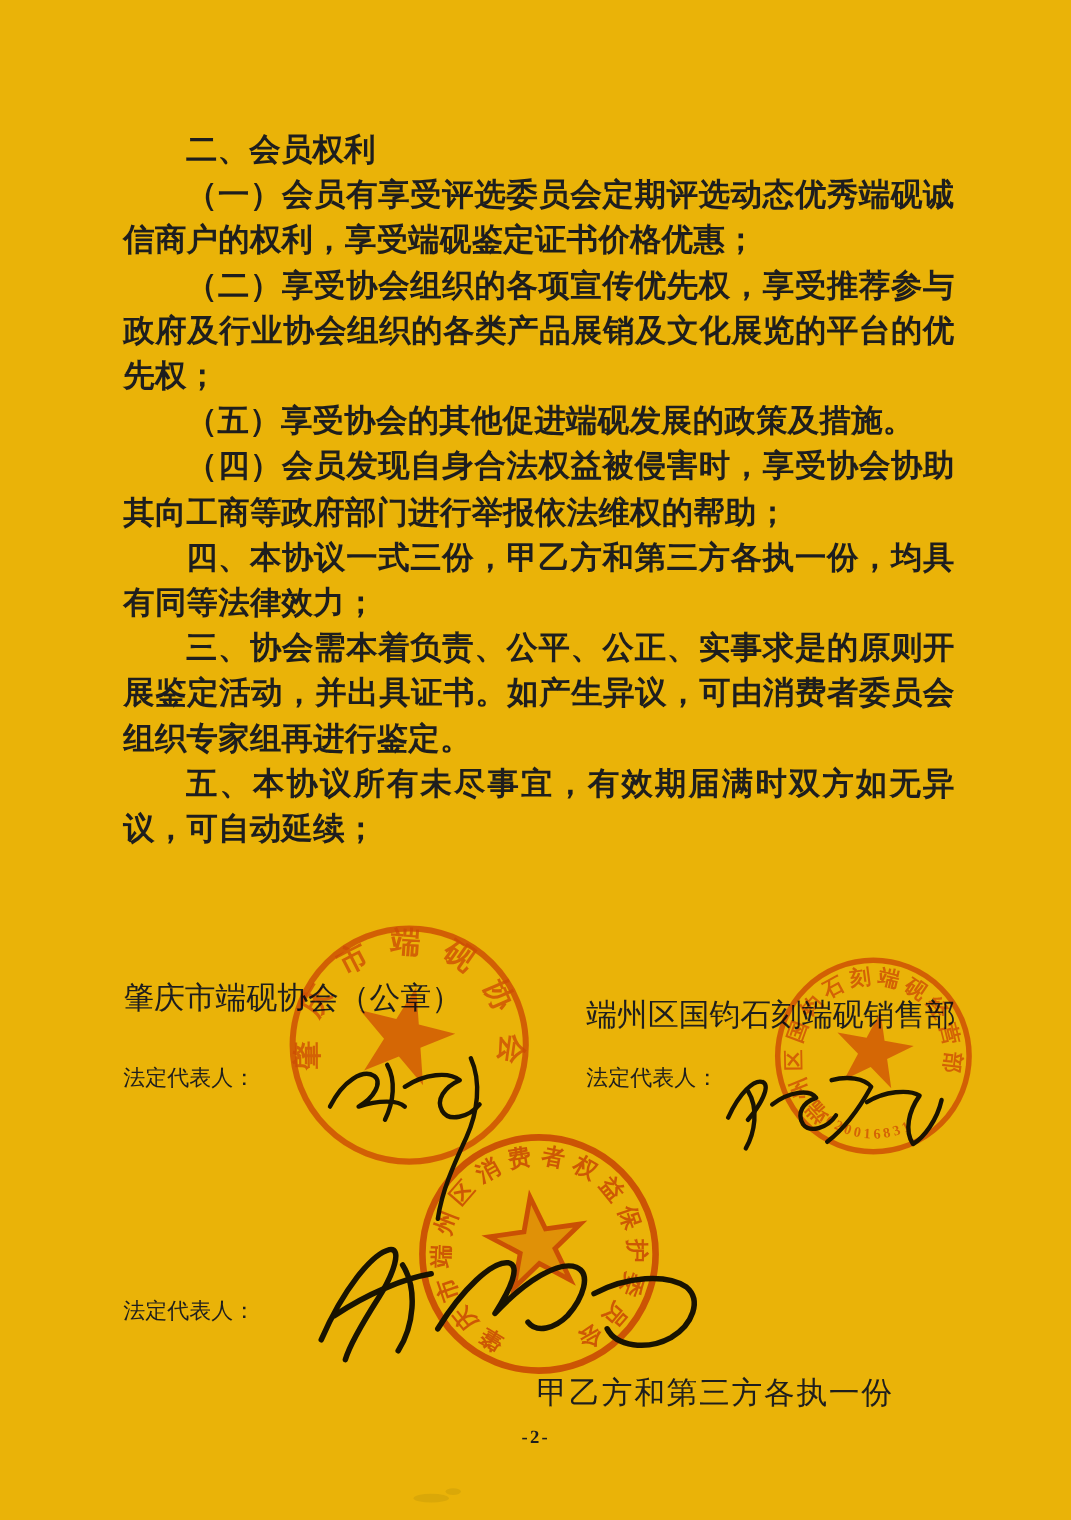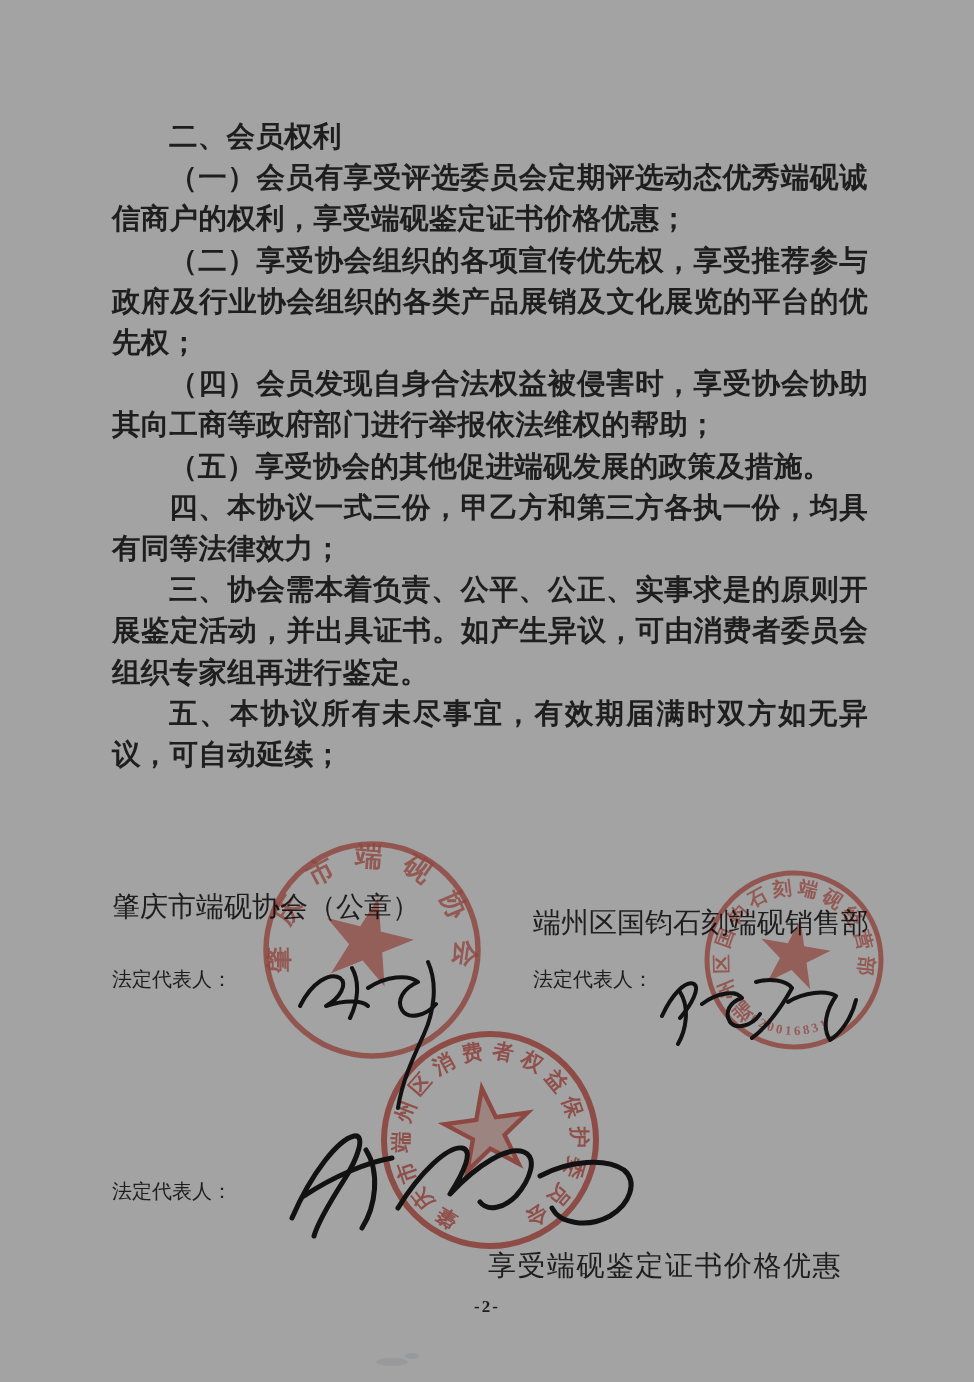--- a/index.html
+++ b/index.html
@@ -1,20 +1,20 @@
 <!DOCTYPE html>
 <html><head>
 <meta charset="utf-8">
 <style>
   html,body { margin:0; padding:0; background:#777; }
   .page {
     position:relative;
     width:974px; height:1382px;
     margin:0 auto;
-    background:#a3a3a3;
+    background:#eab308;
     overflow:hidden;
     font-family:"Liberation Serif","DejaVu Serif",serif;
     color:#1e1e1e;
   }
   .content {
     position:absolute; left:112px; top:116px; width:756px;
     font-size:28.5px; line-height:41.2px; font-weight:700;
     text-align:justify; letter-spacing:0.3px;
   }
   .content p { margin:0; text-indent:2em; }
@@ -40,33 +40,33 @@
 </style>
 </head>
 <body>
 
 <div class="page">
 
   <div class="content">
     <p>二、会员权利</p>
     <p>（一）会员有享受评选委员会定期评选动态优秀端砚诚信商户的权利，享受端砚鉴定证书价格优惠；</p>
     <p>（二）享受协会组织的各项宣传优先权，享受推荐参与政府及行业协会组织的各类产品展销及文化展览的平台的优先权；</p>
+    <p>（五）享受协会的其他促进端砚发展的政策及措施。</p>
     <p>（四）会员发现自身合法权益被侵害时，享受协会协助其向工商等政府部门进行举报依法维权的帮助；</p>
-    <p>（五）享受协会的其他促进端砚发展的政策及措施。</p>
     <p>四、本协议一式三份，甲乙方和第三方各执一份，均具有同等法律效力；</p>
     <p>三、协会需本着负责、公平、公正、实事求是的原则开展鉴定活动，并出具证书。如产生异议，可由消费者委员会组织专家组再进行鉴定。</p>
     <p>五、本协议所有未尽事宜，有效期届满时双方如无异议，可自动延续；</p>
   </div>
 
   <div class="abs org org-left">肇庆市端砚协会（公章）</div>
   <div class="abs org org-right">端州区国钧石刻端砚销售部</div>
   <div class="abs rep rep-left">法定代表人：</div>
   <div class="abs rep rep-right">法定代表人：</div>
   <div class="abs rep rep-bottom">法定代表人：</div>
-  <div class="abs date">享受端砚鉴定证书价格优惠</div>
+  <div class="abs date">甲乙方和第三方各执一份</div>
   <div class="abs pageno">-2-</div>
 
   <svg class="overlay" width="974" height="1382" viewBox="0 0 974 1382">
     <defs>
       <path id="arc-seal-left" d="M293.1,978.7 A84,84 0 1 1 450.9,978.7"></path>
       <path id="arc-seal-right" d="M756.1,1014.1 A66,66 0 1 1 831.9,1014.1"></path>
       <path id="arc-seal-right-serial" d="M745.8,1017.5 A75,75 0 0 0 842.2,1017.5"></path>
       <path id="arc-seal-bottom" d="M462,1217.1 A82,82 0 1 1 518,1217.1"></path>
       <polygon id="star5" points="0,-1 0.224,-0.309 0.951,-0.309 0.363,0.118 0.588,0.809 0,0.382 -0.588,0.809 -0.363,0.118 -0.951,-0.309 -0.224,-0.309"></polygon>
     </defs>

